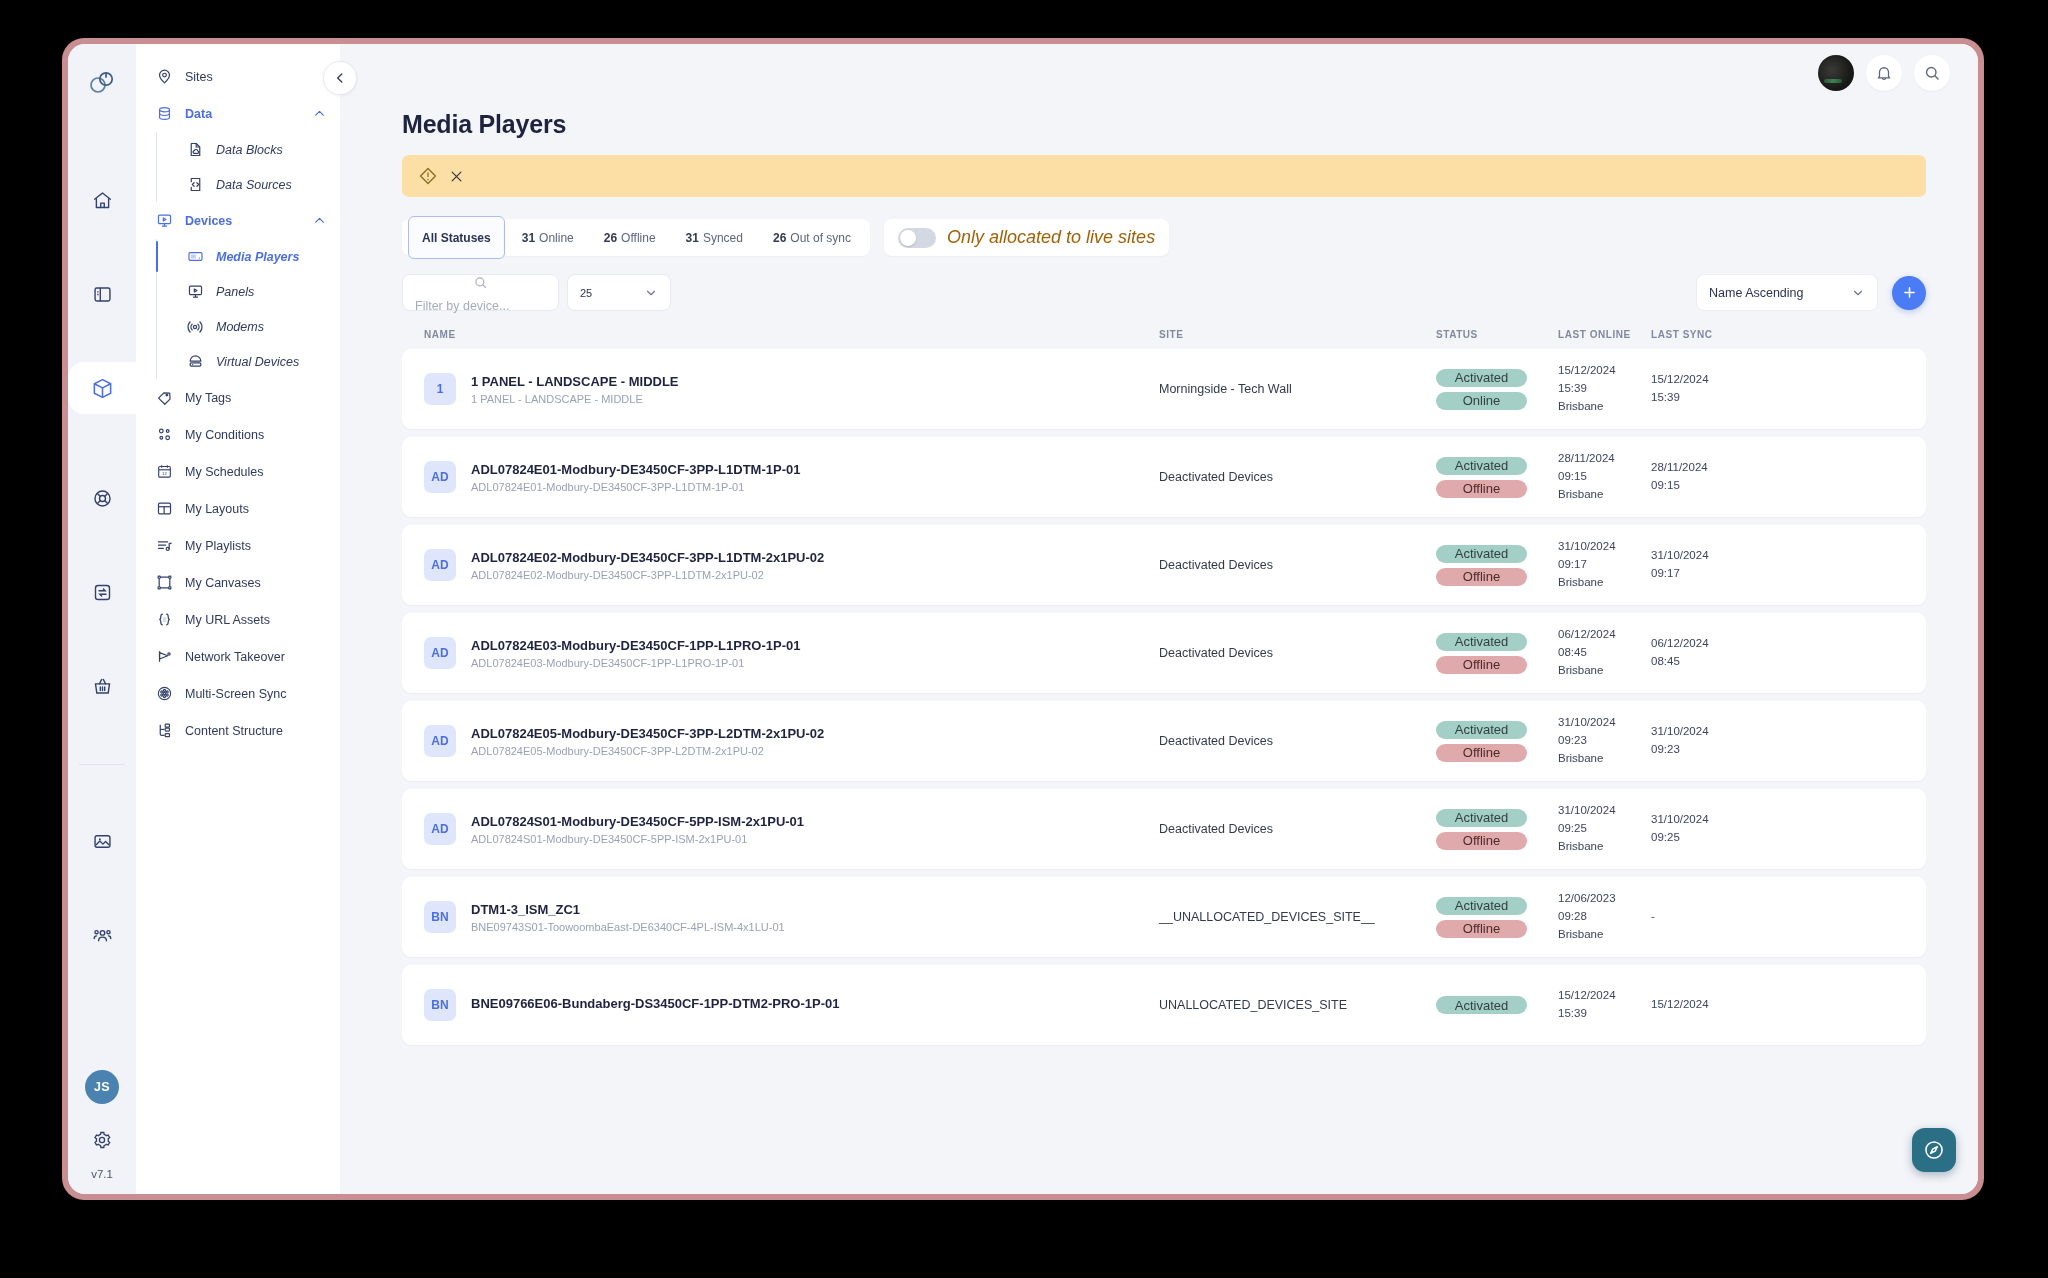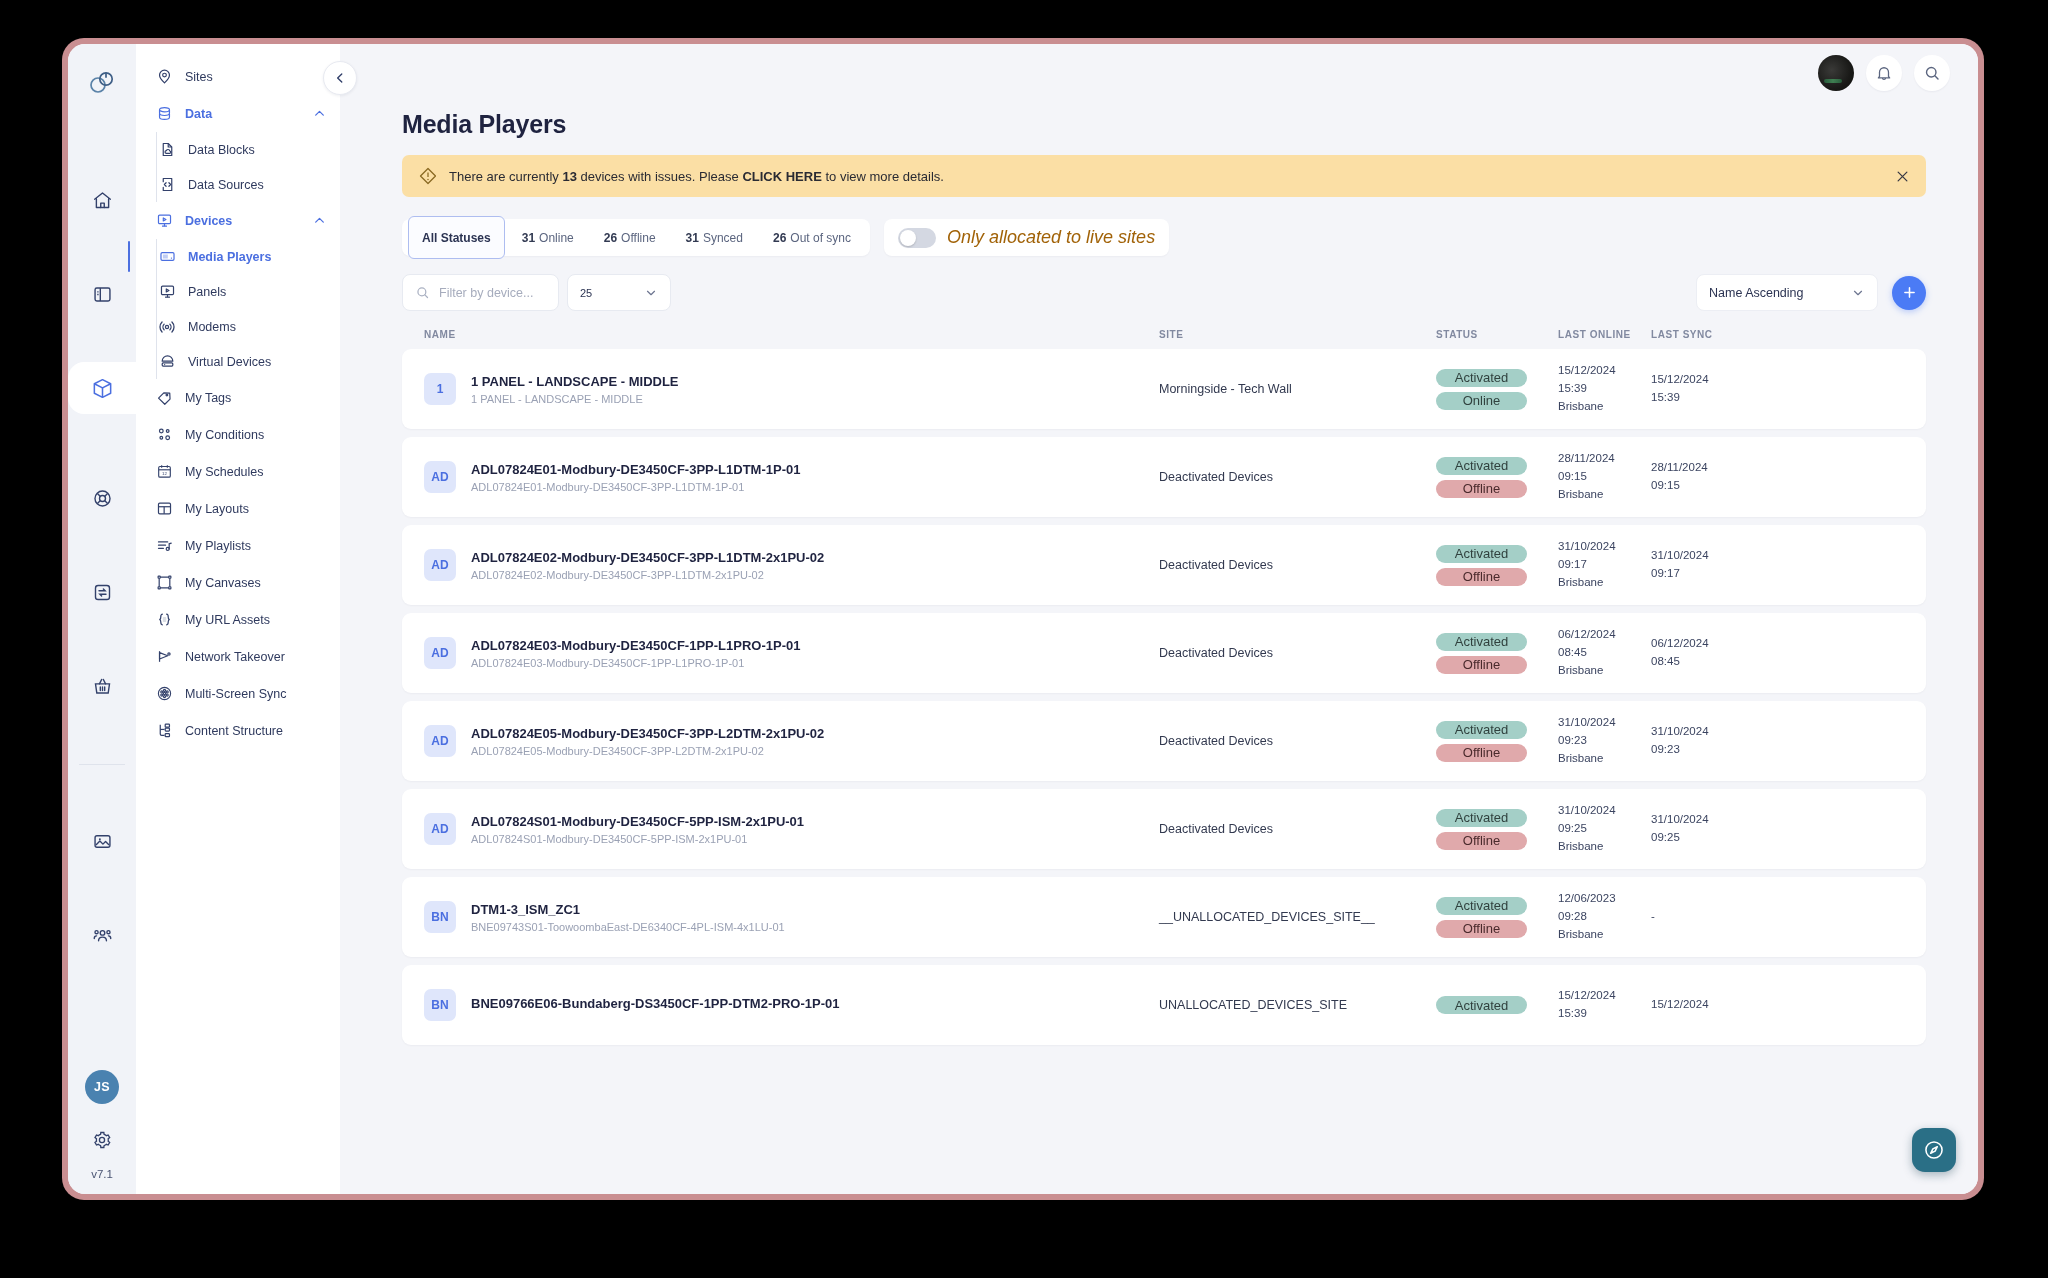--- a/index.html
+++ b/index.html
@@ -122,22 +122,24 @@
     display: flex; align-items: center; justify-content: center;
     color: #33416b; flex: 0 0 20px;
   }
   .nav-item .ni-label { flex: 1; white-space: nowrap; }
   .nav-item.is-open > .ni-label,
   .nav-item.is-open > .ni-icon { color: #4b6fe0; }
   .nav-item.is-open > .ni-label { font-weight: 700; }
   .nav-item .chev { color: #4b6fe0; display:flex; }
   .nav-sub {
     position: relative;
+    padding-left: 28px;
     margin-left: 20px;
     border-left: 1.5px solid #dfe3ec;
+    font-style: italic;
   }
   .nav-sub .nav-item { padding-left: 0; height: 35px; }
   .nav-sub .nav-item.selected .ni-label { color: #4b6fe0; font-weight: 700; }
   .nav-sub .nav-item.selected .ni-icon { color: #4b6fe0; }
   .nav-sub .nav-item.selected::before {
     content:""; position:absolute; left:-29.5px; top:2px;
     width: 2.5px; height: 31px; background:#4b6fe0; border-radius:2px;
   }
 
   
@@ -237,21 +239,21 @@
   }
   .toggle-label { font-size: 18px; color: #a16207; white-space: nowrap; font-style: italic; }
 
   .tools-row {
     display: flex; align-items: center;
     margin-bottom: 18px;
   }
   .search-box {
     width: 157px; height: 37px;
     background: #fff; border: 1px solid #e7eaf1; border-radius: 8px;
-    display: flex; align-items: center; padding: 0 12px; gap: 9px;
+    display: flex; align-items: center; padding: 0 12px; gap: 9px; flex-direction: column;
   }
   .search-box input {
     border: 0; outline: 0; font-size: 12.5px; color: #7c8499;
     font-family: "Liberation Sans", sans-serif;
     width: 100%; background: transparent;
   }
   .search-box input::placeholder { color: #a6acbd; }
   .page-size {
     margin-left: 8px;
     width: 104px; height: 37px;
@@ -677,21 +679,20 @@
         <div class="page-title">Media Players</div>
 
         <div class="alert">
           <span>
             <svg width="20" height="20" viewBox="0 0 24 24" fill="none" stroke="#8a6a22" stroke-width="1.5" stroke-linejoin="round">
                   <path d="M12 3 21 12l-9 9-9-9z"></path>
                   <path d="M12 7.8v5.4"></path>
                   <circle cx="12" cy="16.2" r=".9" fill="#8a6a22" stroke="none"></circle>
                 </svg>
           </span>
-          <span class="alert-text"><span>There are currently </span><b>13</b><span> devices with issues. Please </span><b>CLICK HERE</b><span> to view more details.</span></span>
           <span class="alert-close">
             <svg width="15" height="15" viewBox="0 0 24 24" fill="none" stroke="currentColor" stroke-width="2" stroke-linecap="round">
                   <path d="M5 5l14 14M19 5 5 19"></path>
                 </svg>
           </span>
         </div>
 
         <div class="filters-row">
           <div class="status-tabs">
             <div class="status-tab active">All Statuses</div>

